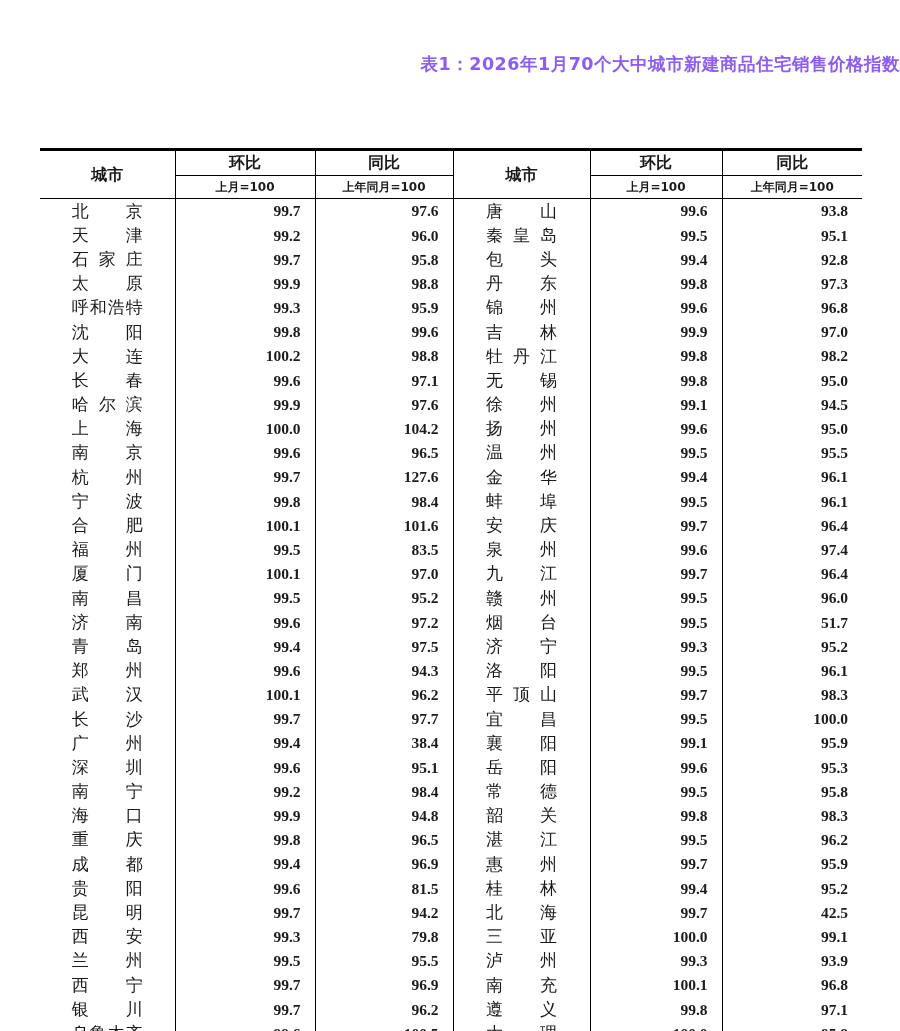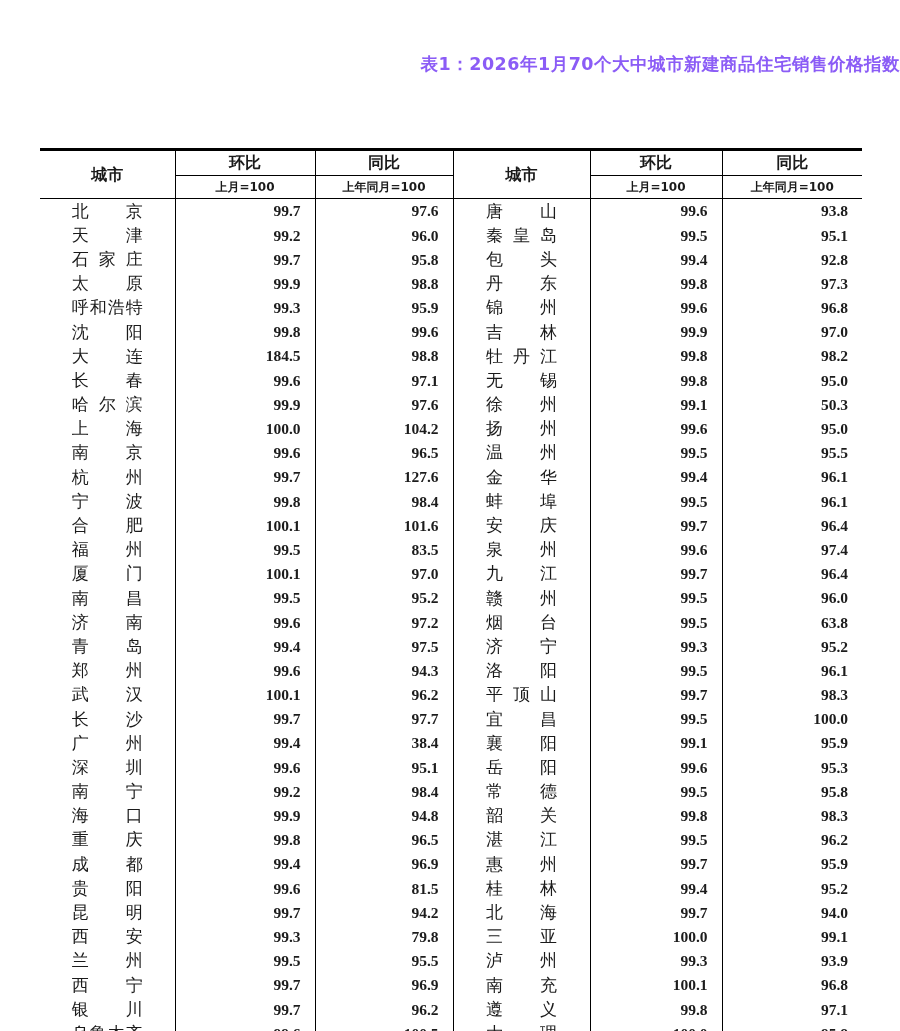--- a/index.html
+++ b/index.html
@@ -148,41 +148,41 @@
         <tr>
           <td class="city-cell b-r"><span class="cname">沈阳</span></td>
           <td class="num-cell b-r">99.8</td>
           <td class="num-cell b-r">99.6</td>
           <td class="city-cell b-r"><span class="cname">吉林</span></td>
           <td class="num-cell b-r">99.9</td>
           <td class="num-cell">97.0</td>
         </tr>
         <tr>
           <td class="city-cell b-r"><span class="cname">大连</span></td>
-          <td class="num-cell b-r">184.5</td>
+          <td class="num-cell b-r">100.2</td>
           <td class="num-cell b-r">98.8</td>
           <td class="city-cell b-r"><span class="cname">牡丹江</span></td>
           <td class="num-cell b-r">99.8</td>
           <td class="num-cell">98.2</td>
         </tr>
         <tr>
           <td class="city-cell b-r"><span class="cname">长春</span></td>
           <td class="num-cell b-r">99.6</td>
           <td class="num-cell b-r">97.1</td>
           <td class="city-cell b-r"><span class="cname">无锡</span></td>
           <td class="num-cell b-r">99.8</td>
           <td class="num-cell">95.0</td>
         </tr>
         <tr>
           <td class="city-cell b-r"><span class="cname">哈尔滨</span></td>
           <td class="num-cell b-r">99.9</td>
           <td class="num-cell b-r">97.6</td>
           <td class="city-cell b-r"><span class="cname">徐州</span></td>
           <td class="num-cell b-r">99.1</td>
-          <td class="num-cell">50.3</td>
+          <td class="num-cell">94.5</td>
         </tr>
         <tr>
           <td class="city-cell b-r"><span class="cname">上海</span></td>
           <td class="num-cell b-r">100.0</td>
           <td class="num-cell b-r">104.2</td>
           <td class="city-cell b-r"><span class="cname">扬州</span></td>
           <td class="num-cell b-r">99.6</td>
           <td class="num-cell">95.0</td>
         </tr>
         <tr>
@@ -240,21 +240,21 @@
           <td class="city-cell b-r"><span class="cname">赣州</span></td>
           <td class="num-cell b-r">99.5</td>
           <td class="num-cell">96.0</td>
         </tr>
         <tr>
           <td class="city-cell b-r"><span class="cname">济南</span></td>
           <td class="num-cell b-r">99.6</td>
           <td class="num-cell b-r">97.2</td>
           <td class="city-cell b-r"><span class="cname">烟台</span></td>
           <td class="num-cell b-r">99.5</td>
-          <td class="num-cell">63.8</td>
+          <td class="num-cell">51.7</td>
         </tr>
         <tr>
           <td class="city-cell b-r"><span class="cname">青岛</span></td>
           <td class="num-cell b-r">99.4</td>
           <td class="num-cell b-r">97.5</td>
           <td class="city-cell b-r"><span class="cname">济宁</span></td>
           <td class="num-cell b-r">99.3</td>
           <td class="num-cell">95.2</td>
         </tr>
         <tr>
@@ -336,21 +336,21 @@
           <td class="city-cell b-r"><span class="cname">桂林</span></td>
           <td class="num-cell b-r">99.4</td>
           <td class="num-cell">95.2</td>
         </tr>
         <tr>
           <td class="city-cell b-r"><span class="cname">昆明</span></td>
           <td class="num-cell b-r">99.7</td>
           <td class="num-cell b-r">94.2</td>
           <td class="city-cell b-r"><span class="cname">北海</span></td>
           <td class="num-cell b-r">99.7</td>
-          <td class="num-cell">94.0</td>
+          <td class="num-cell">42.5</td>
         </tr>
         <tr>
           <td class="city-cell b-r"><span class="cname">西安</span></td>
           <td class="num-cell b-r">99.3</td>
           <td class="num-cell b-r">79.8</td>
           <td class="city-cell b-r"><span class="cname">三亚</span></td>
           <td class="num-cell b-r">100.0</td>
           <td class="num-cell">99.1</td>
         </tr>
         <tr>

